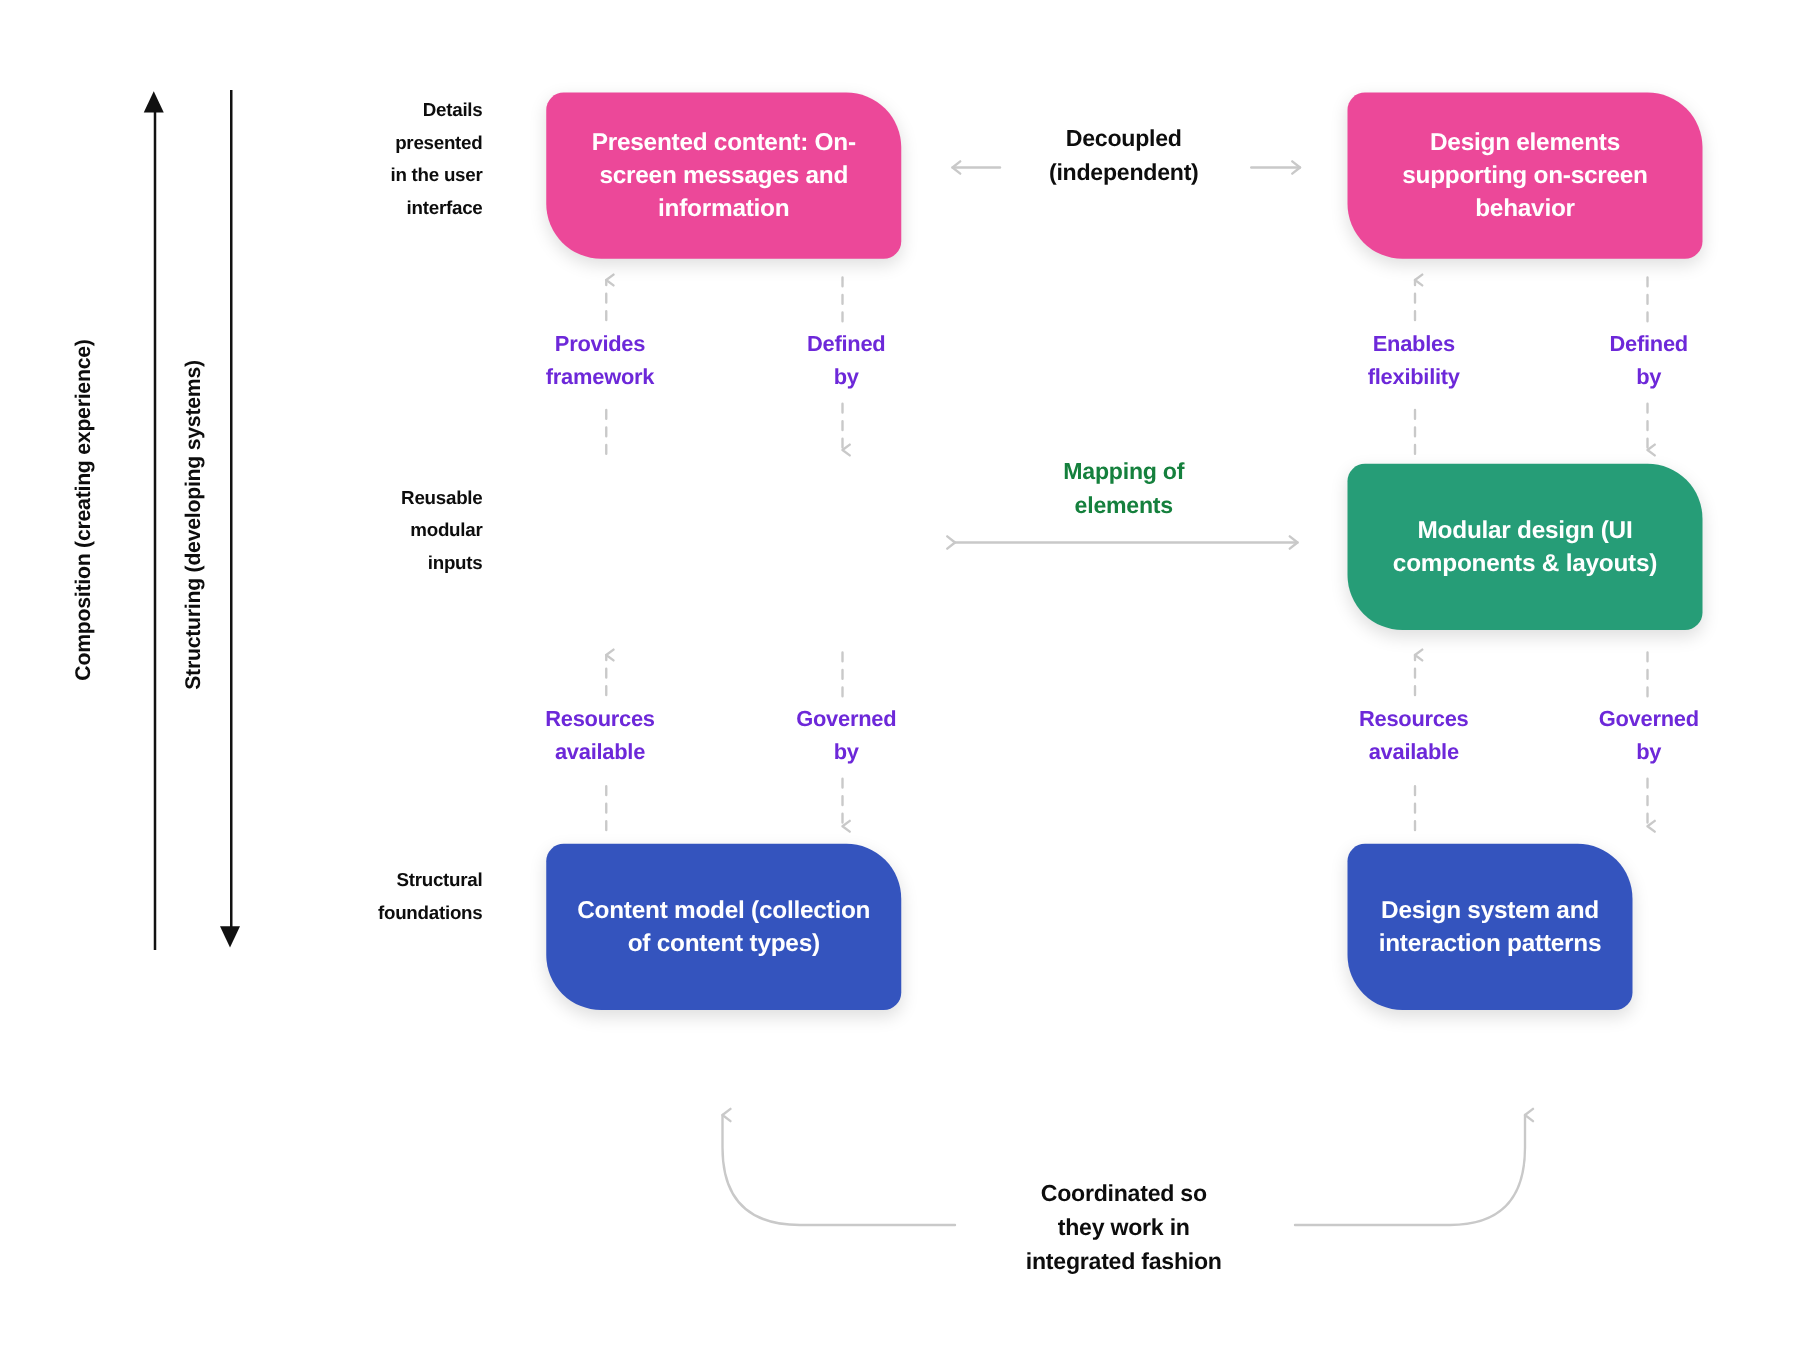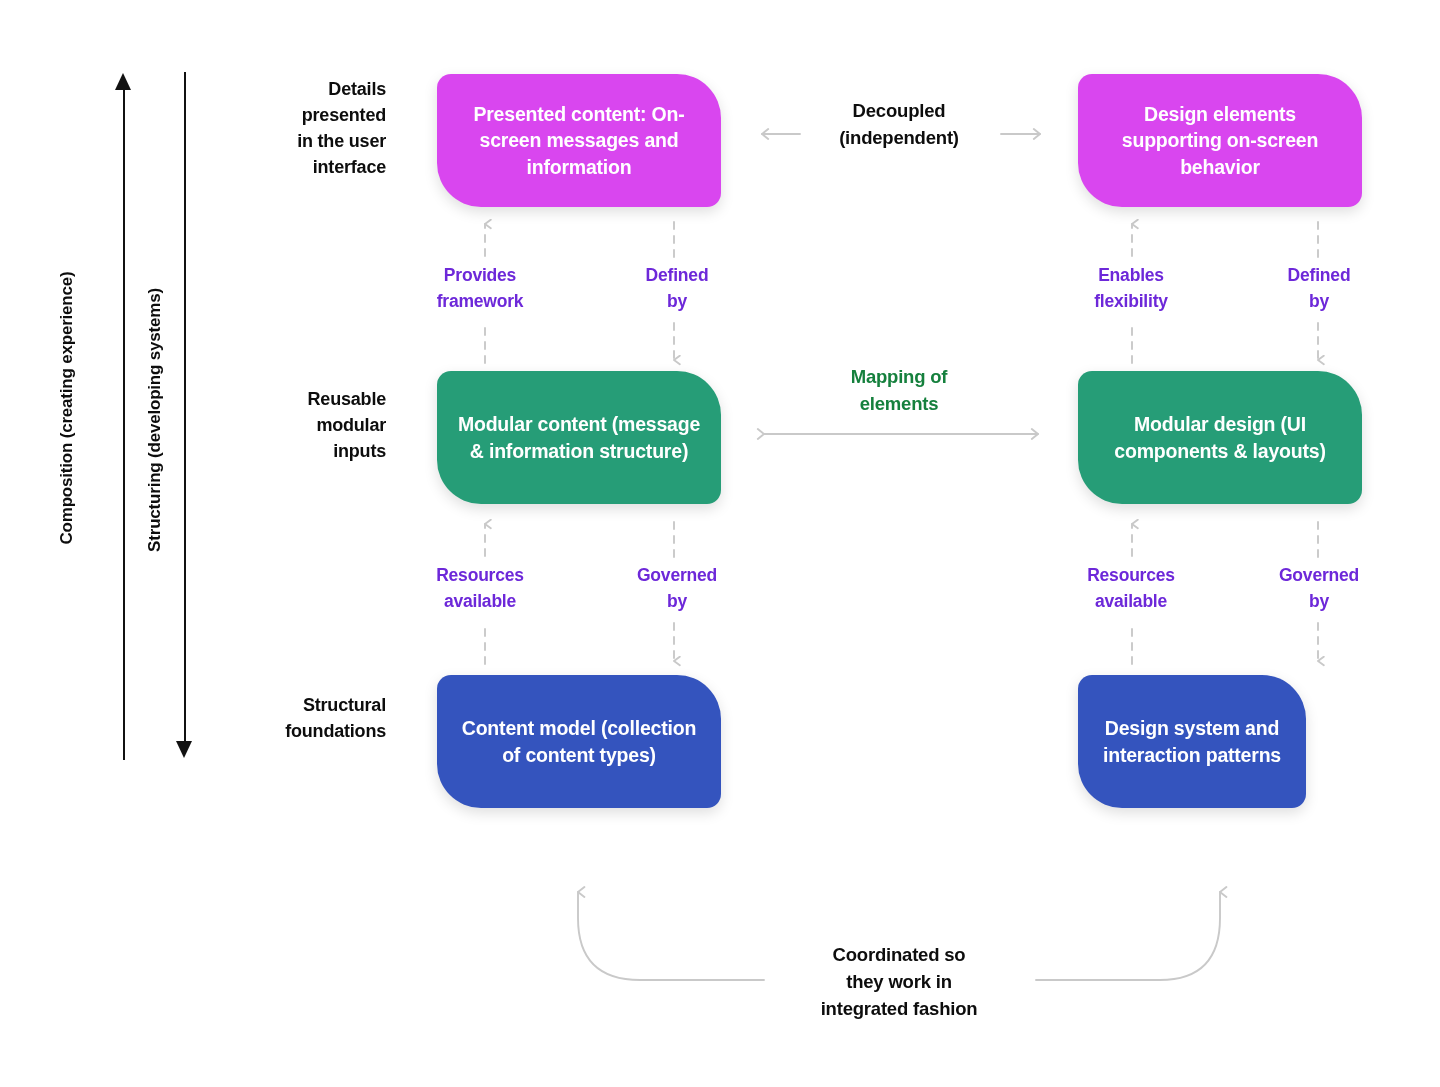--- a/index.html
+++ b/index.html
@@ -58,21 +58,21 @@
     border-left: 8.5px solid transparent;
     border-right: 8.5px solid transparent;
     border-top: 17px solid #111111;
   }
 
   
   .row-label {
     position: absolute;
     text-align: right;
     font-weight: 700;
-    font-size: 18px;
+    font-size: 15px;
     line-height: 26px;
     letter-spacing: -0.2px;
     color: #0d0d0d;
     width: 210px;
   }
   #row-label-0 { left: 176px; top: 76px; }
   #row-label-1 { left: 176px; top: 386px; }
   #row-label-2 { left: 176px; top: 692px; }
 
   
@@ -84,21 +84,21 @@
     text-align: center;
     color: #ffffff;
     font-weight: 700;
     font-size: 19.5px;
     line-height: 26.5px;
     letter-spacing: -0.2px;
     padding: 10px 18px;
     border-radius: 14px 44px 14px 44px;
     box-shadow: 0 5px 14px rgba(0,0,0,0.13);
   }
-  .node.orange { background: #d946ef; }
+  .node.orange { background: #ec4899; }
   .node.green  { background: #269D77; }
   .node.blue   { background: #3454BE; }
 
   #node-presented-content { left: 437px;  top: 74px;  width: 284px; height: 133px; }
   #node-design-elements   { left: 1078px; top: 74px;  width: 284px; height: 133px; }
   #node-modular-content   { left: 437px;  top: 371px; width: 284px; height: 133px; }
   #node-modular-design    { left: 1078px; top: 371px; width: 284px; height: 133px; }
   #node-content-model     { left: 437px;  top: 675px; width: 284px; height: 133px; }
   #node-design-system     { left: 1078px; top: 675px; width: 228px; height: 133px; }
 
@@ -215,23 +215,20 @@
   </svg>
 
   <div class="node orange" id="node-presented-content">
     <span>Presented content: On-screen messages and information</span>
   </div>
 
   <div class="node orange" id="node-design-elements">
     <span>Design elements supporting on-screen behavior</span>
   </div>
 
-  <div class="node green" id="node-modular-content">
-    <span>Modular content (message &amp; information structure)</span>
-  </div>
 
   <div class="node green" id="node-modular-design">
     <span>Modular design (UI components &amp; layouts)</span>
   </div>
 
   <div class="node blue" id="node-content-model">
     <span>Content model (collection of content types)</span>
   </div>
 
   <div class="node blue" id="node-design-system">

